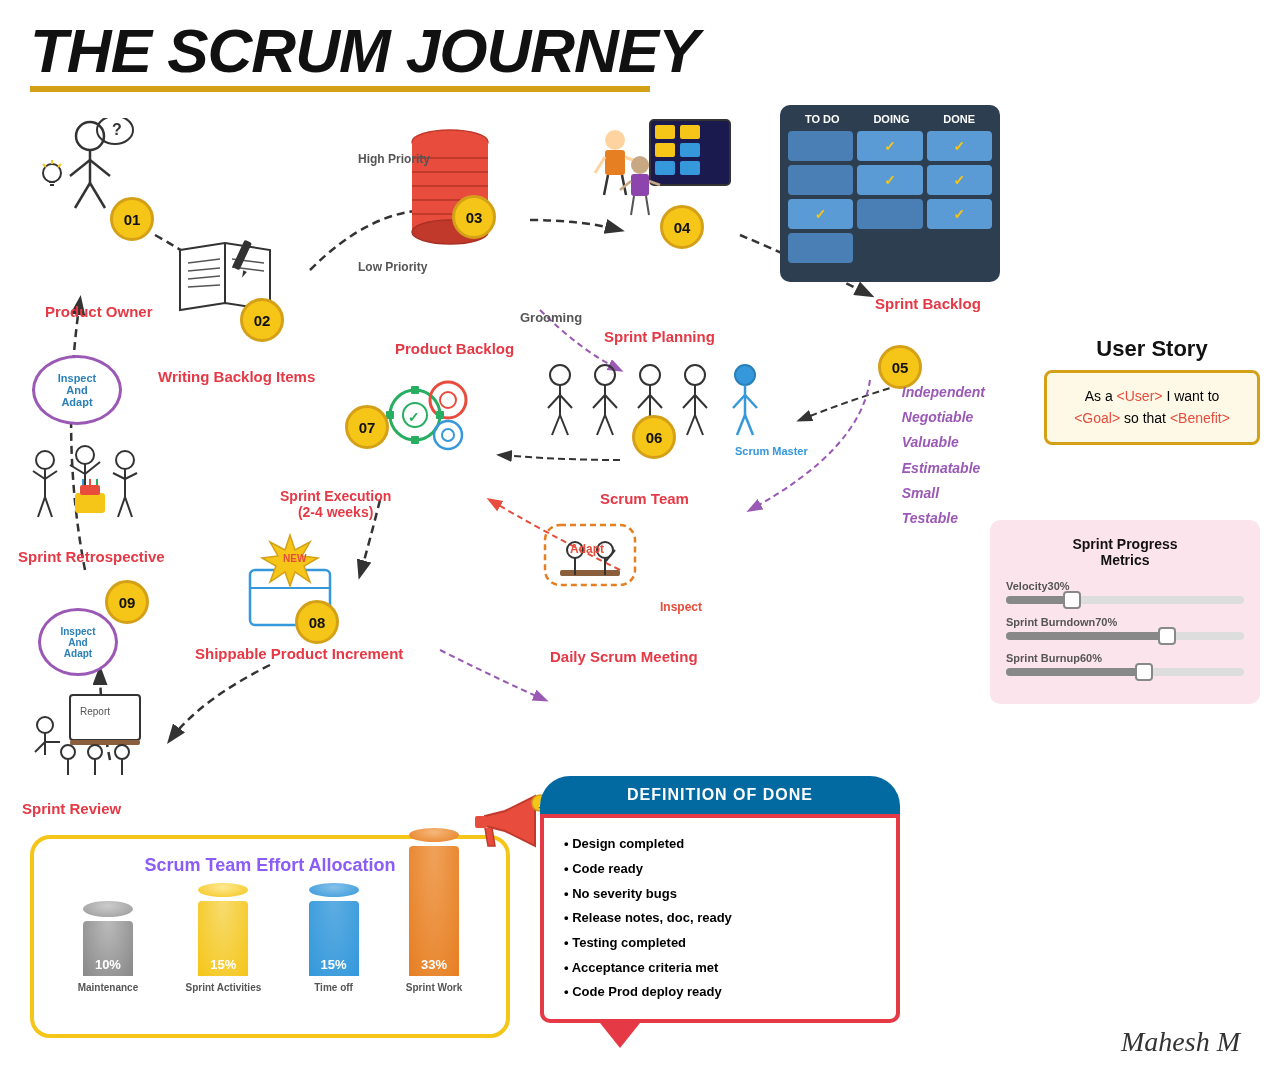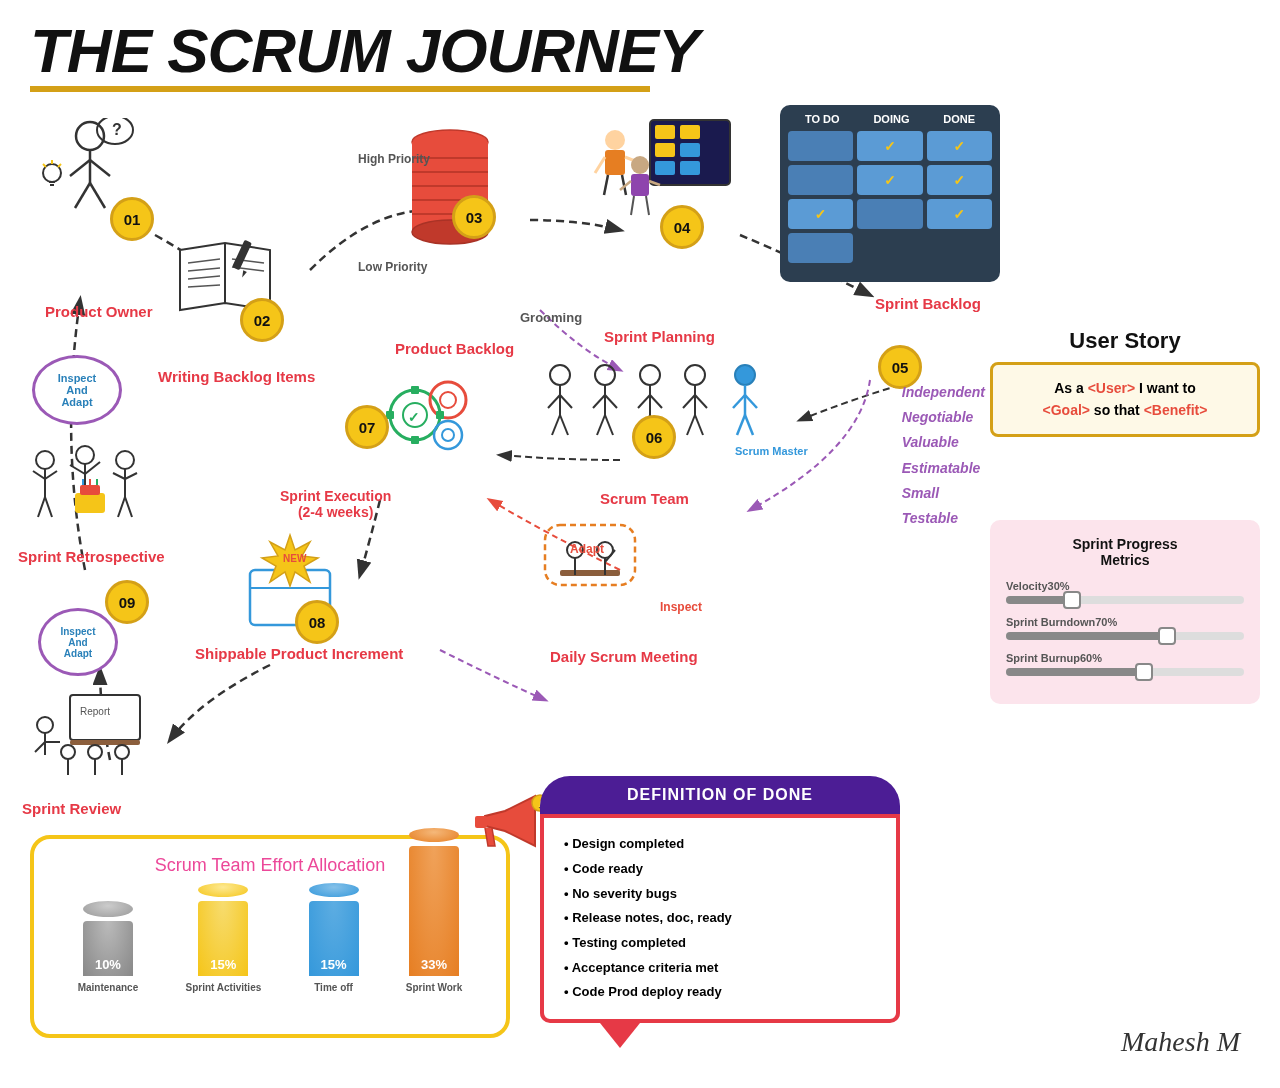--- a/index.html
+++ b/index.html
@@ -150,41 +150,41 @@
       font-weight: 900;
     }
 
     .board-card.empty {
       background: #4a7fb5;
     }
 
     
     .user-story-section {
       position: absolute;
-      top: 328px;
+      top: 336px;
       right: 20px;
-      width: 270px;
+      width: 216px;
       z-index: 5;
     }
 
     .user-story-title {
       font-size: 22px;
       font-weight: 900;
       color: #111;
       text-align: center;
       margin-bottom: 8px;
     }
 
     .user-story-box {
       background: #fef9e7;
       border: 3px solid #d4a017;
       border-radius: 8px;
       padding: 12px;
       font-size: 14px;
-      font-weight: 700;
+      font-weight: 400;
       text-align: center;
       line-height: 1.6;
     }
 
     .user-story-box .highlight-user { color: #e74c3c; }
     .user-story-box .highlight-goal { color: #e74c3c; }
     .user-story-box .highlight-benefit { color: #e74c3c; }
 
     
     .invest-list {
@@ -264,22 +264,22 @@
       width: 480px;
       background: #fff;
       border: 4px solid #f5c518;
       border-radius: 20px;
       padding: 16px 20px;
       z-index: 5;
     }
 
     .effort-title {
       font-size: 18px;
-      font-weight: 400;
-      color: #ec4899;
+      font-weight: 700;
+      color: #8b5cf6;
       text-align: center;
       margin-bottom: 12px;
     }
 
     .chart-area {
       display: flex;
       align-items: flex-end;
       justify-content: space-around;
       height: 130px;
       padding-bottom: 25px;
@@ -319,21 +319,21 @@
     
     .dod-section {
       position: absolute;
       bottom: 40px;
       left: 540px;
       width: 360px;
       z-index: 5;
     }
 
     .dod-header {
-      background: #4c1d95;
+      background: #0369a1;
       border-radius: 30px 30px 0 0;
       padding: 10px 20px;
       font-size: 16px;
       font-weight: 900;
       color: #fff;
       text-align: center;
       letter-spacing: 1px;
       position: relative;
     }
 

